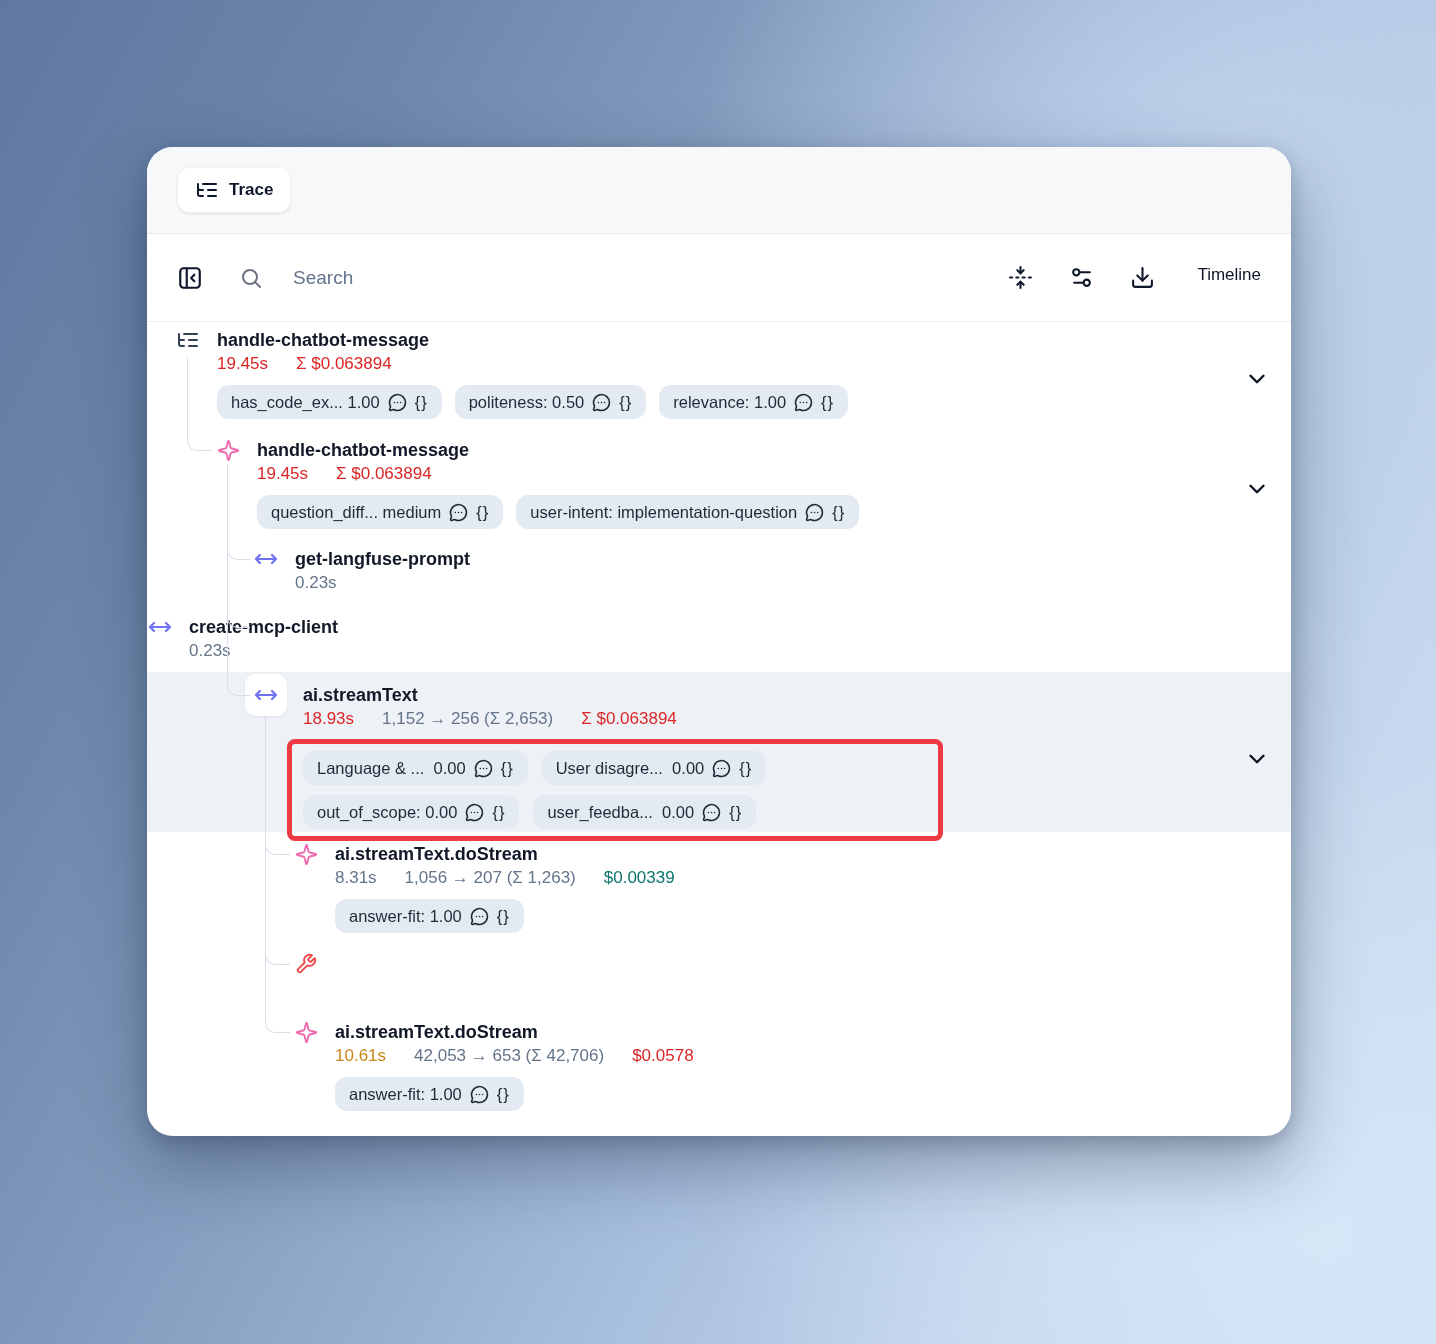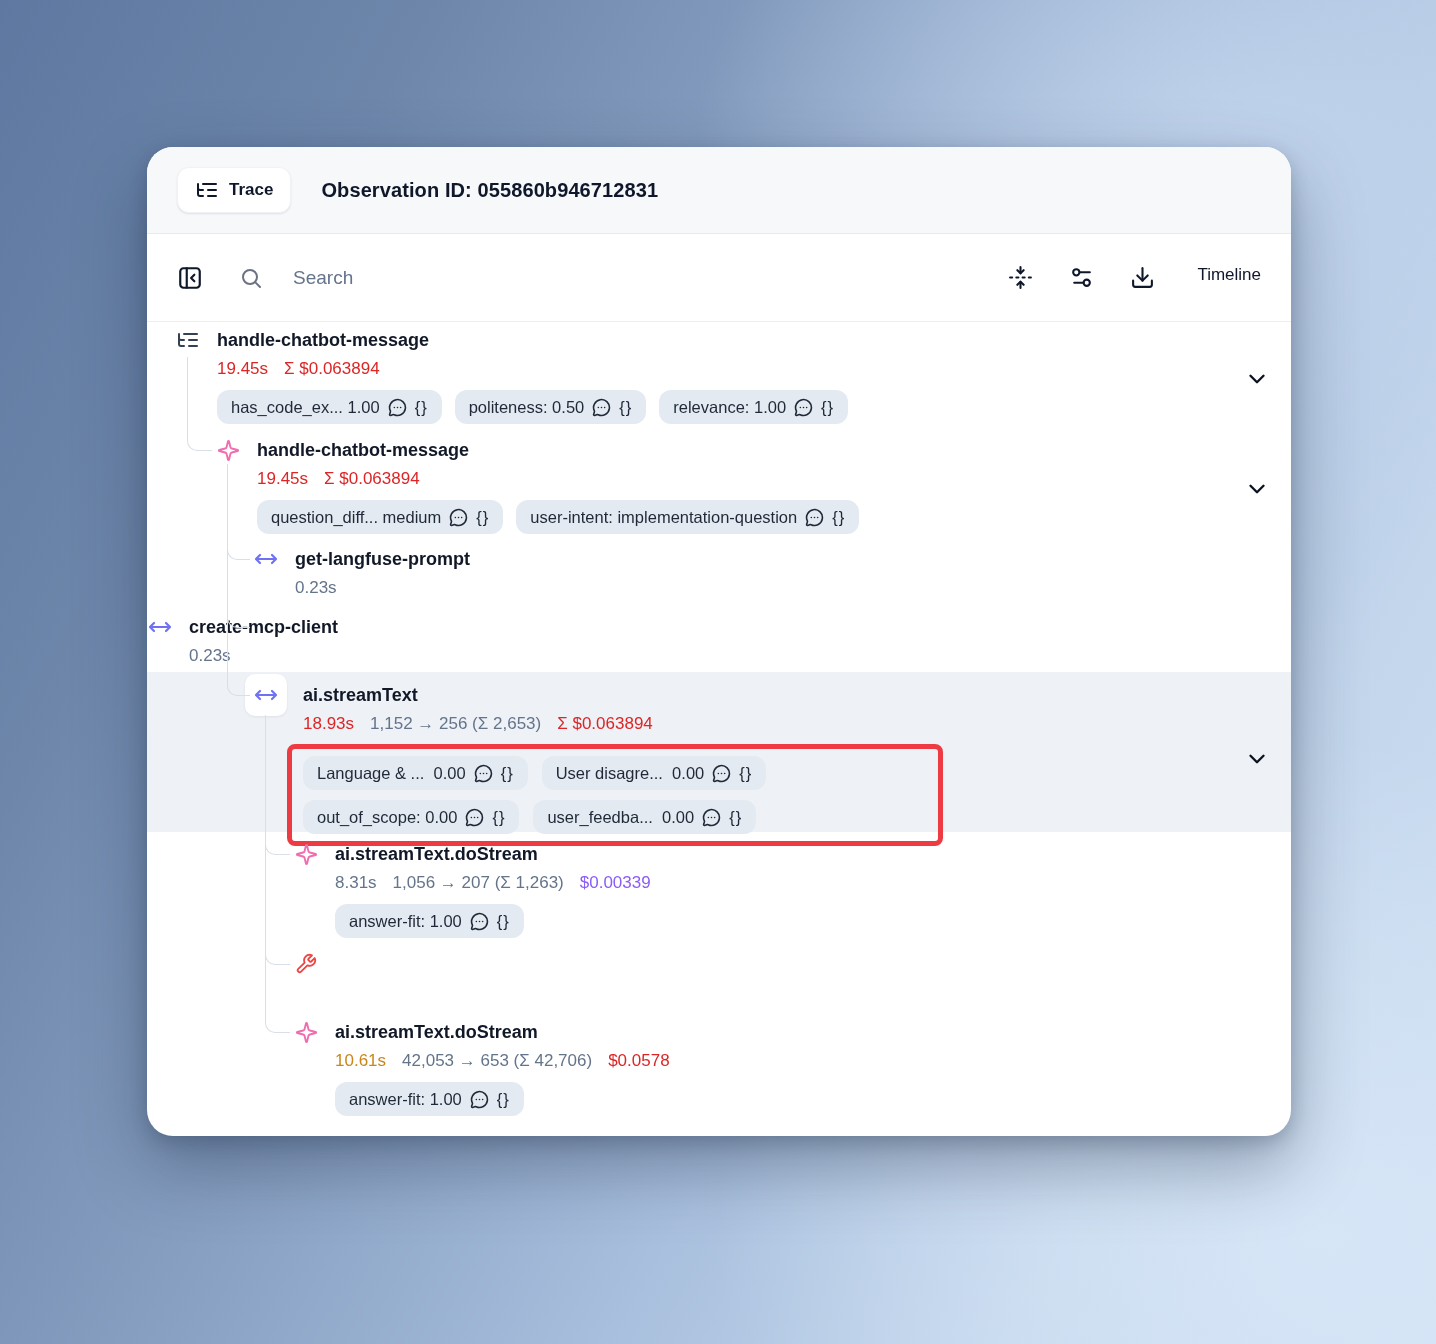--- a/index.html
+++ b/index.html
@@ -27,23 +27,23 @@
   .tbar-right .tool{cursor:pointer;display:flex;}
   .timeline-lbl{font-size:17px;color:#0f172a;font-weight:500;cursor:pointer;margin-left:6px;}
   
   #tree{position:absolute;inset:0;z-index:1;}
   .row{position:absolute;left:0;right:0;z-index:2;box-sizing:border-box;cursor:pointer;}
   .row.selected{background:var(--selbg);}
   .row-inner{display:flex;gap:16px;}
   .iconbox{width:26px;height:26px;flex:0 0 26px;display:flex;align-items:center;justify-content:center;margin-top:-1px;}
   .iconbox.boxed{background:#fff;border-radius:10px;padding:8px;margin:-9px 0 0 -8px;box-shadow:0 1px 3px rgba(16,24,40,.07);}
   .row-name{font-size:18px;font-weight:600;color:#111827;line-height:24px;}
-  .row-stats{margin-top:5px;font-size:17px;line-height:24px;display:flex;gap:16px;white-space:pre;align-items:center;}
+  .row-stats{font-size:17px;line-height:24px;display:flex;gap:28px;white-space:pre;align-items:center;}
   .d-red{color:var(--red);} .d-gray{color:#64748b;} .d-amber{color:var(--amber);}
-  .tok{color:#64748b;} .c-red{color:var(--red);} .c-gray{color:#8b5cf6;}
+  .tok{color:#64748b;} .c-red{color:var(--red);} .c-gray{color:#0f766e;}
   .badges{margin-top:9px;display:flex;flex-wrap:wrap;gap:10px 13px;max-width:900px;}
   .badge{display:inline-flex;align-items:center;gap:8px;background:var(--badgebg);border-radius:12px;padding:5px 14px;font-size:16.5px;color:#1f2937;line-height:24px;}
   .badge-text{white-space:pre;}
   .badge .braces{color:#1f2937;letter-spacing:1px;}
   .annotation-box{margin:8px 16px 0 -16px;width:656px;box-sizing:border-box;border:5px solid var(--annotation);border-radius:8px;padding:7px 11px;display:flex;flex-wrap:wrap;gap:10px 14px;background:transparent;}
   .chev{position:absolute;right:20px;width:28px;height:28px;border:none;background:transparent;padding:0;cursor:pointer;display:flex;align-items:center;justify-content:center;}
   .conn{position:absolute;z-index:3;border-left:1.5px solid #d9dfe8;border-bottom:1.5px solid #d9dfe8;border-bottom-left-radius:10px;pointer-events:none;}
   svg{display:block;}
 </style>
 </head>
@@ -57,21 +57,20 @@
         <svg width="24" height="24" viewBox="0 0 24 24" fill="none" stroke="#0f172a" stroke-width="2" stroke-linecap="round" stroke-linejoin="round">
             <path d="M21 12h-8"></path>
             <path d="M21 6H8"></path>
             <path d="M21 18h-8"></path>
             <path d="M3 6v4c0 1.1.9 2 2 2h3"></path>
             <path d="M3 10v6c0 1.1.9 2 2 2h3"></path>
           </svg>
       </span>
       <span>Trace</span>
     </div>
-    <div class="hdr-title">Observation ID: 055860b946712831</div>
   </div>
 
   <div class="tbar">
     <span class="panel-btn">
       <svg width="26" height="26" viewBox="0 0 24 24" fill="none" stroke="#0f172a" stroke-width="2" stroke-linecap="round" stroke-linejoin="round">
           <rect width="18" height="18" x="3" y="3" rx="3"></rect>
           <path d="M9 3v18"></path>
           <path d="m16 15-3-3 3-3"></path>
         </svg>
     </span>

